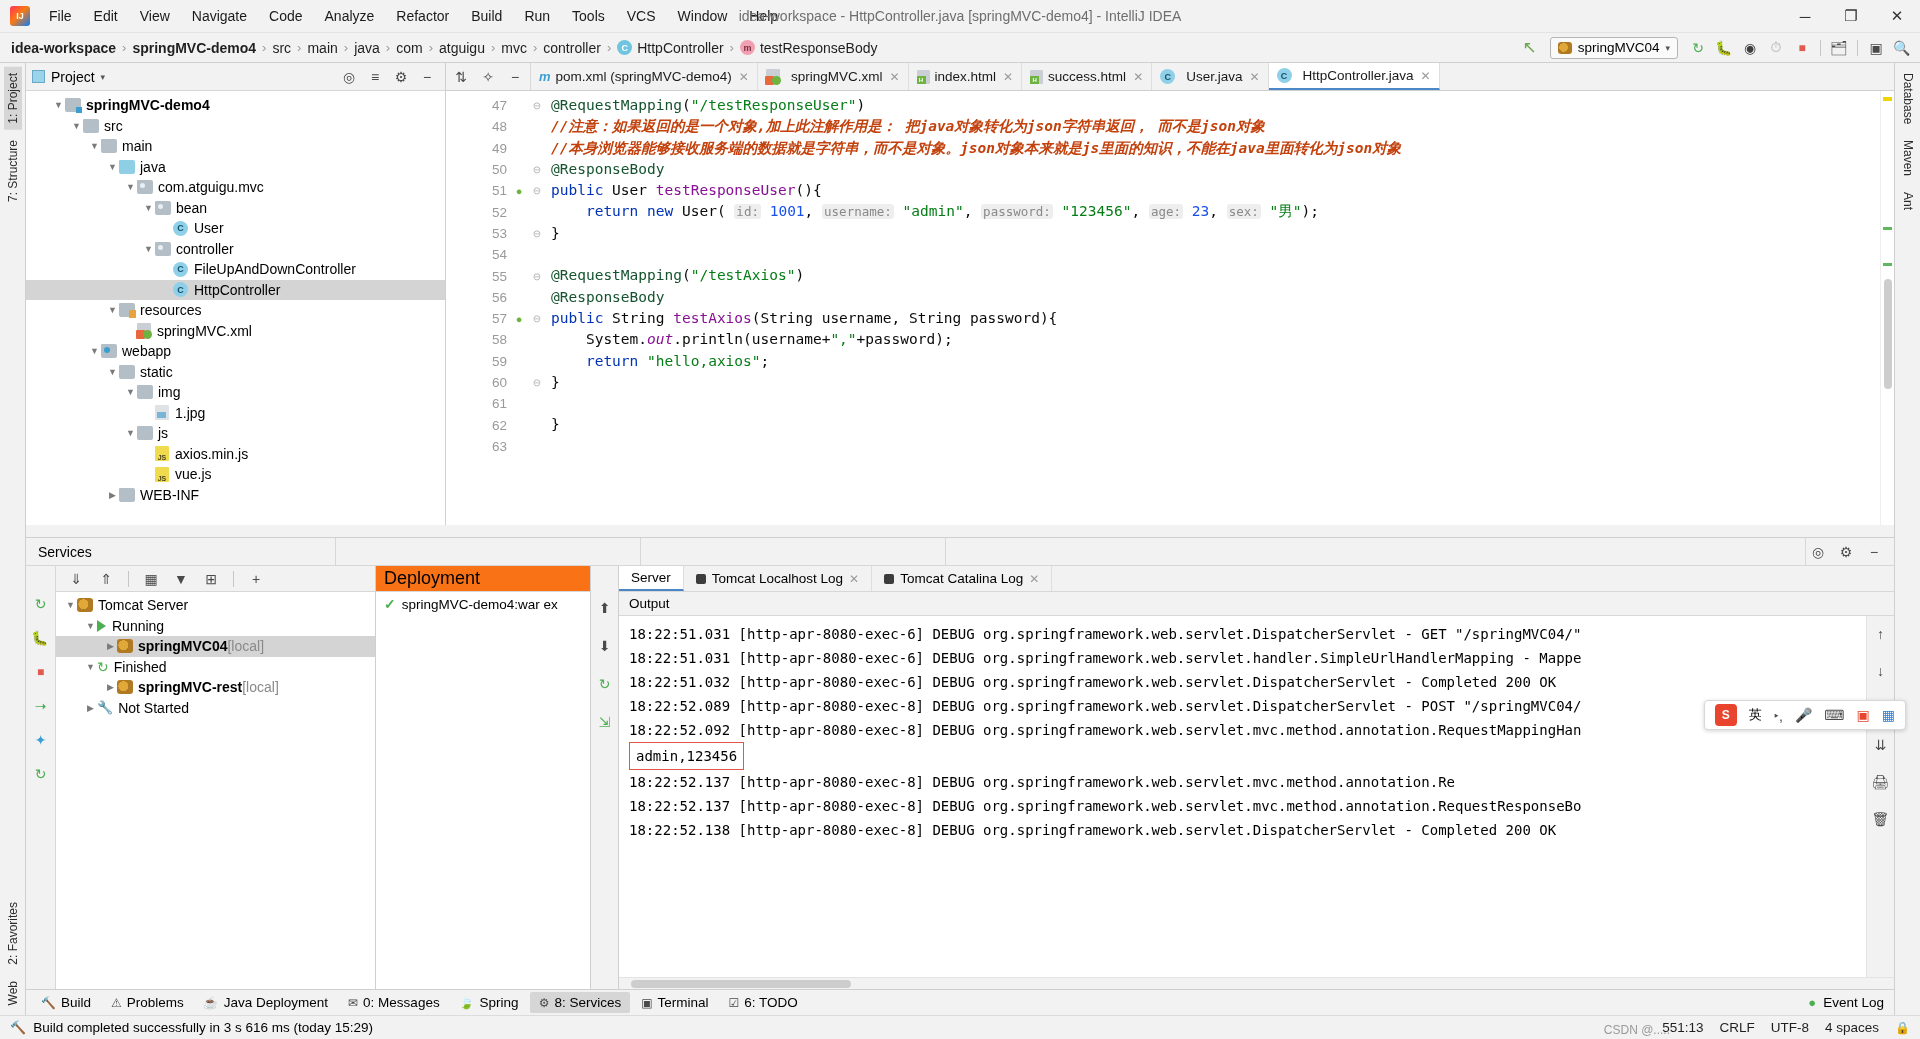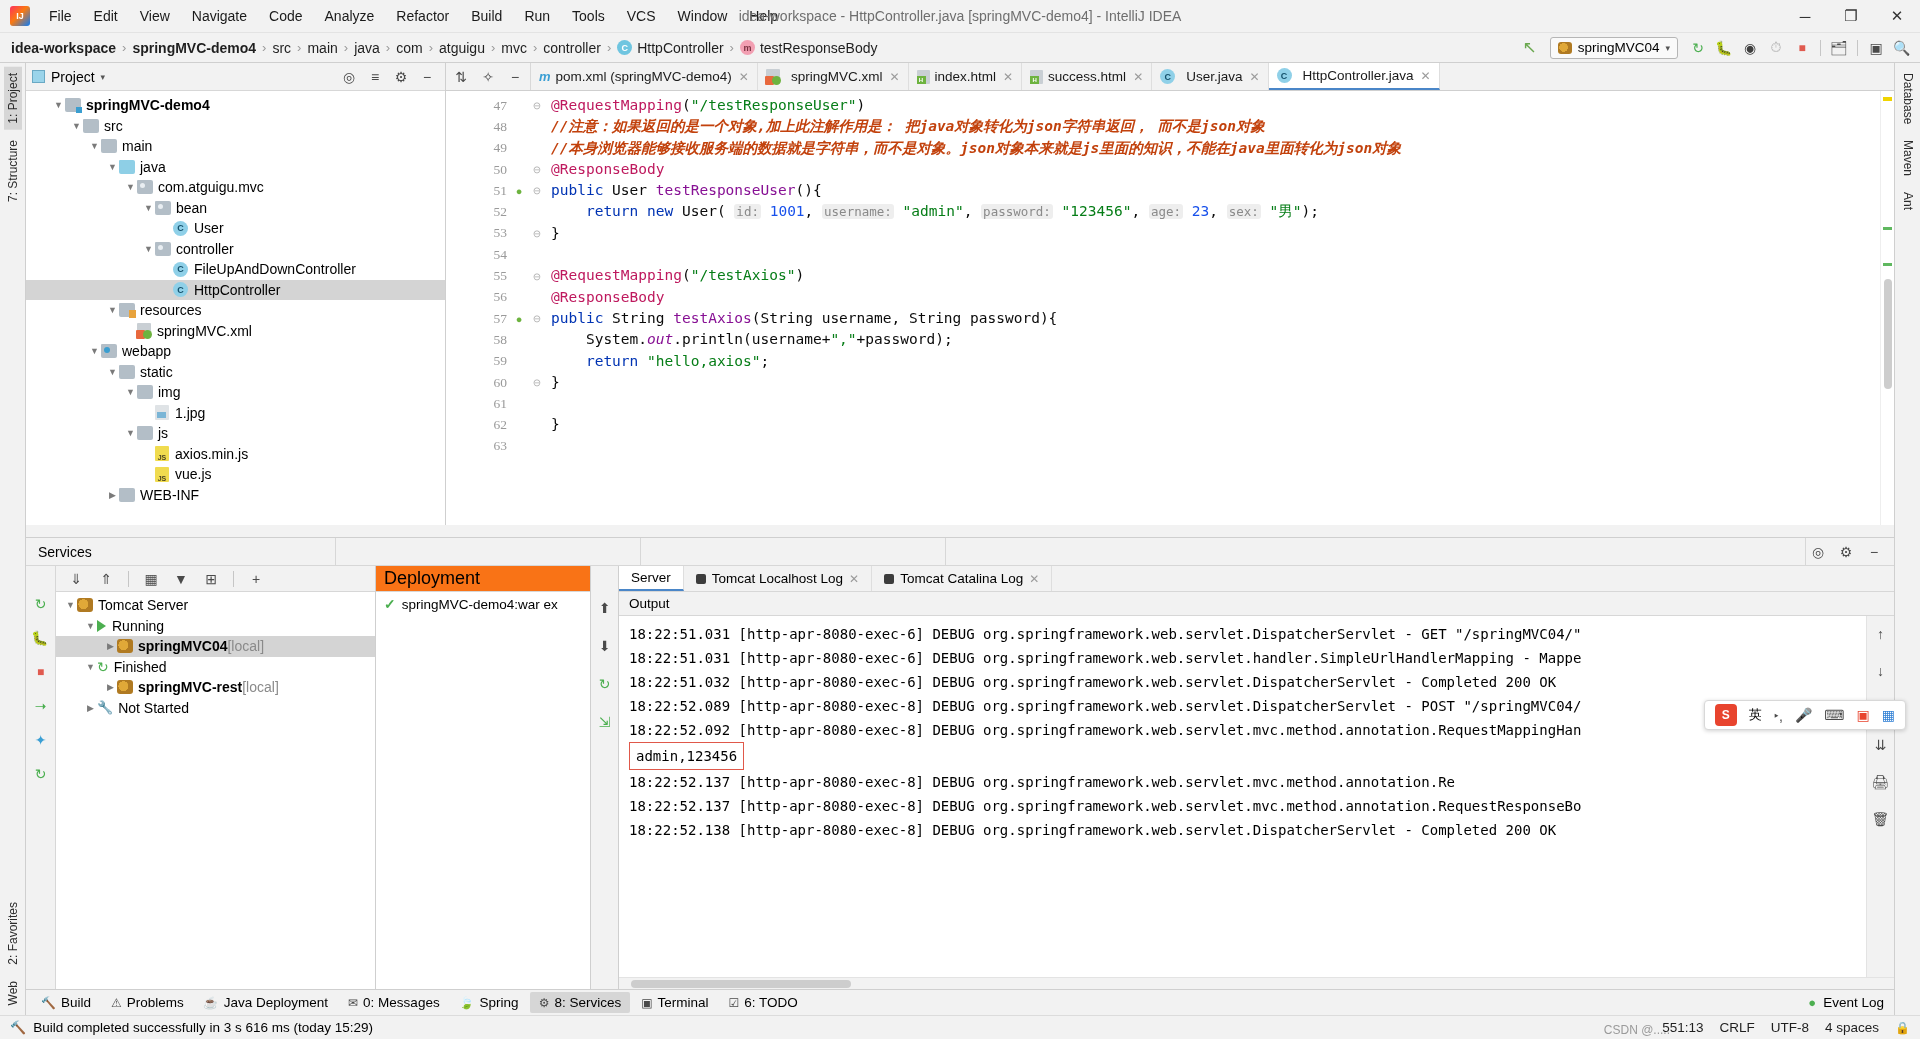--- a/index.html
+++ b/index.html
@@ -193,34 +193,34 @@
   .hicon::after {
     content: "H"; position: absolute; left: 0; bottom: 0; width: 9px; height: 8px;
     background: #6db33f; color: #fff; font-size: 6px; font-weight: bold;
     display: flex; align-items: center; justify-content: center;
   }
   .micon { color: #3b9fd4; font-weight: bold; font-style: italic; font-size: 13px; }
 
   .code-area { flex: 1; display: flex; min-height: 0; position: relative; overflow: hidden; }
   .gutter {
     width: 105px; background: #fff; flex: none; position: relative;
-    font-family: Liberation Serif, serif; font-size: 13.5px;
+    font-family: Liberation Sans, sans-serif; font-size: 13.5px;
     color: #9a9a9a; padding-top: 4px;
   }
   .gline { height: 21.3px; display: flex; align-items: center; justify-content: flex-end; padding-right: 8px; gap: 5px; }
   .gnum { width: 26px; text-align: right; }
   .gmark { width: 14px; text-align: center; font-size: 11px; color: #6db33f; }
   .gfold { width: 12px; text-align: center; font-size: 10px; color: #b0b0b0; }
   .code-text {
     flex: 1; font-family: "DejaVu Sans Mono", monospace; font-size: 14.5px;
     padding-top: 4px; overflow: hidden; white-space: pre; line-height: 21.3px;
     color: #0a0a0a;
   }
   .kw { color: #0033b3; font-weight: normal; }
-  .ann { color: #be185d; text-align: center; }
+  .ann { color: #14532d; text-align: center; }
   .str { color: #067d17; }
   .num { color: #1750eb; }
   .cmt { color: #c2410c; font-style: italic; font-weight: bold; }
   .hint { background: #eeeeee; color: #8a8a8a; font-size: 12.5px; border-radius: 3px; padding: 0 2px; }
   .fld { color: #871094; }
   .scroll-rail {
     width: 14px; background: #fff; flex: none; position: relative; border-left: 1px solid #eee;
   }
   .scroll-thumb { position: absolute; left: 3px; width: 8px; background: #cdcdcd; border-radius: 4px; }
   .mark-yellow { position: absolute; right: 2px; width: 9px; height: 4px; background: #f0d400; }

